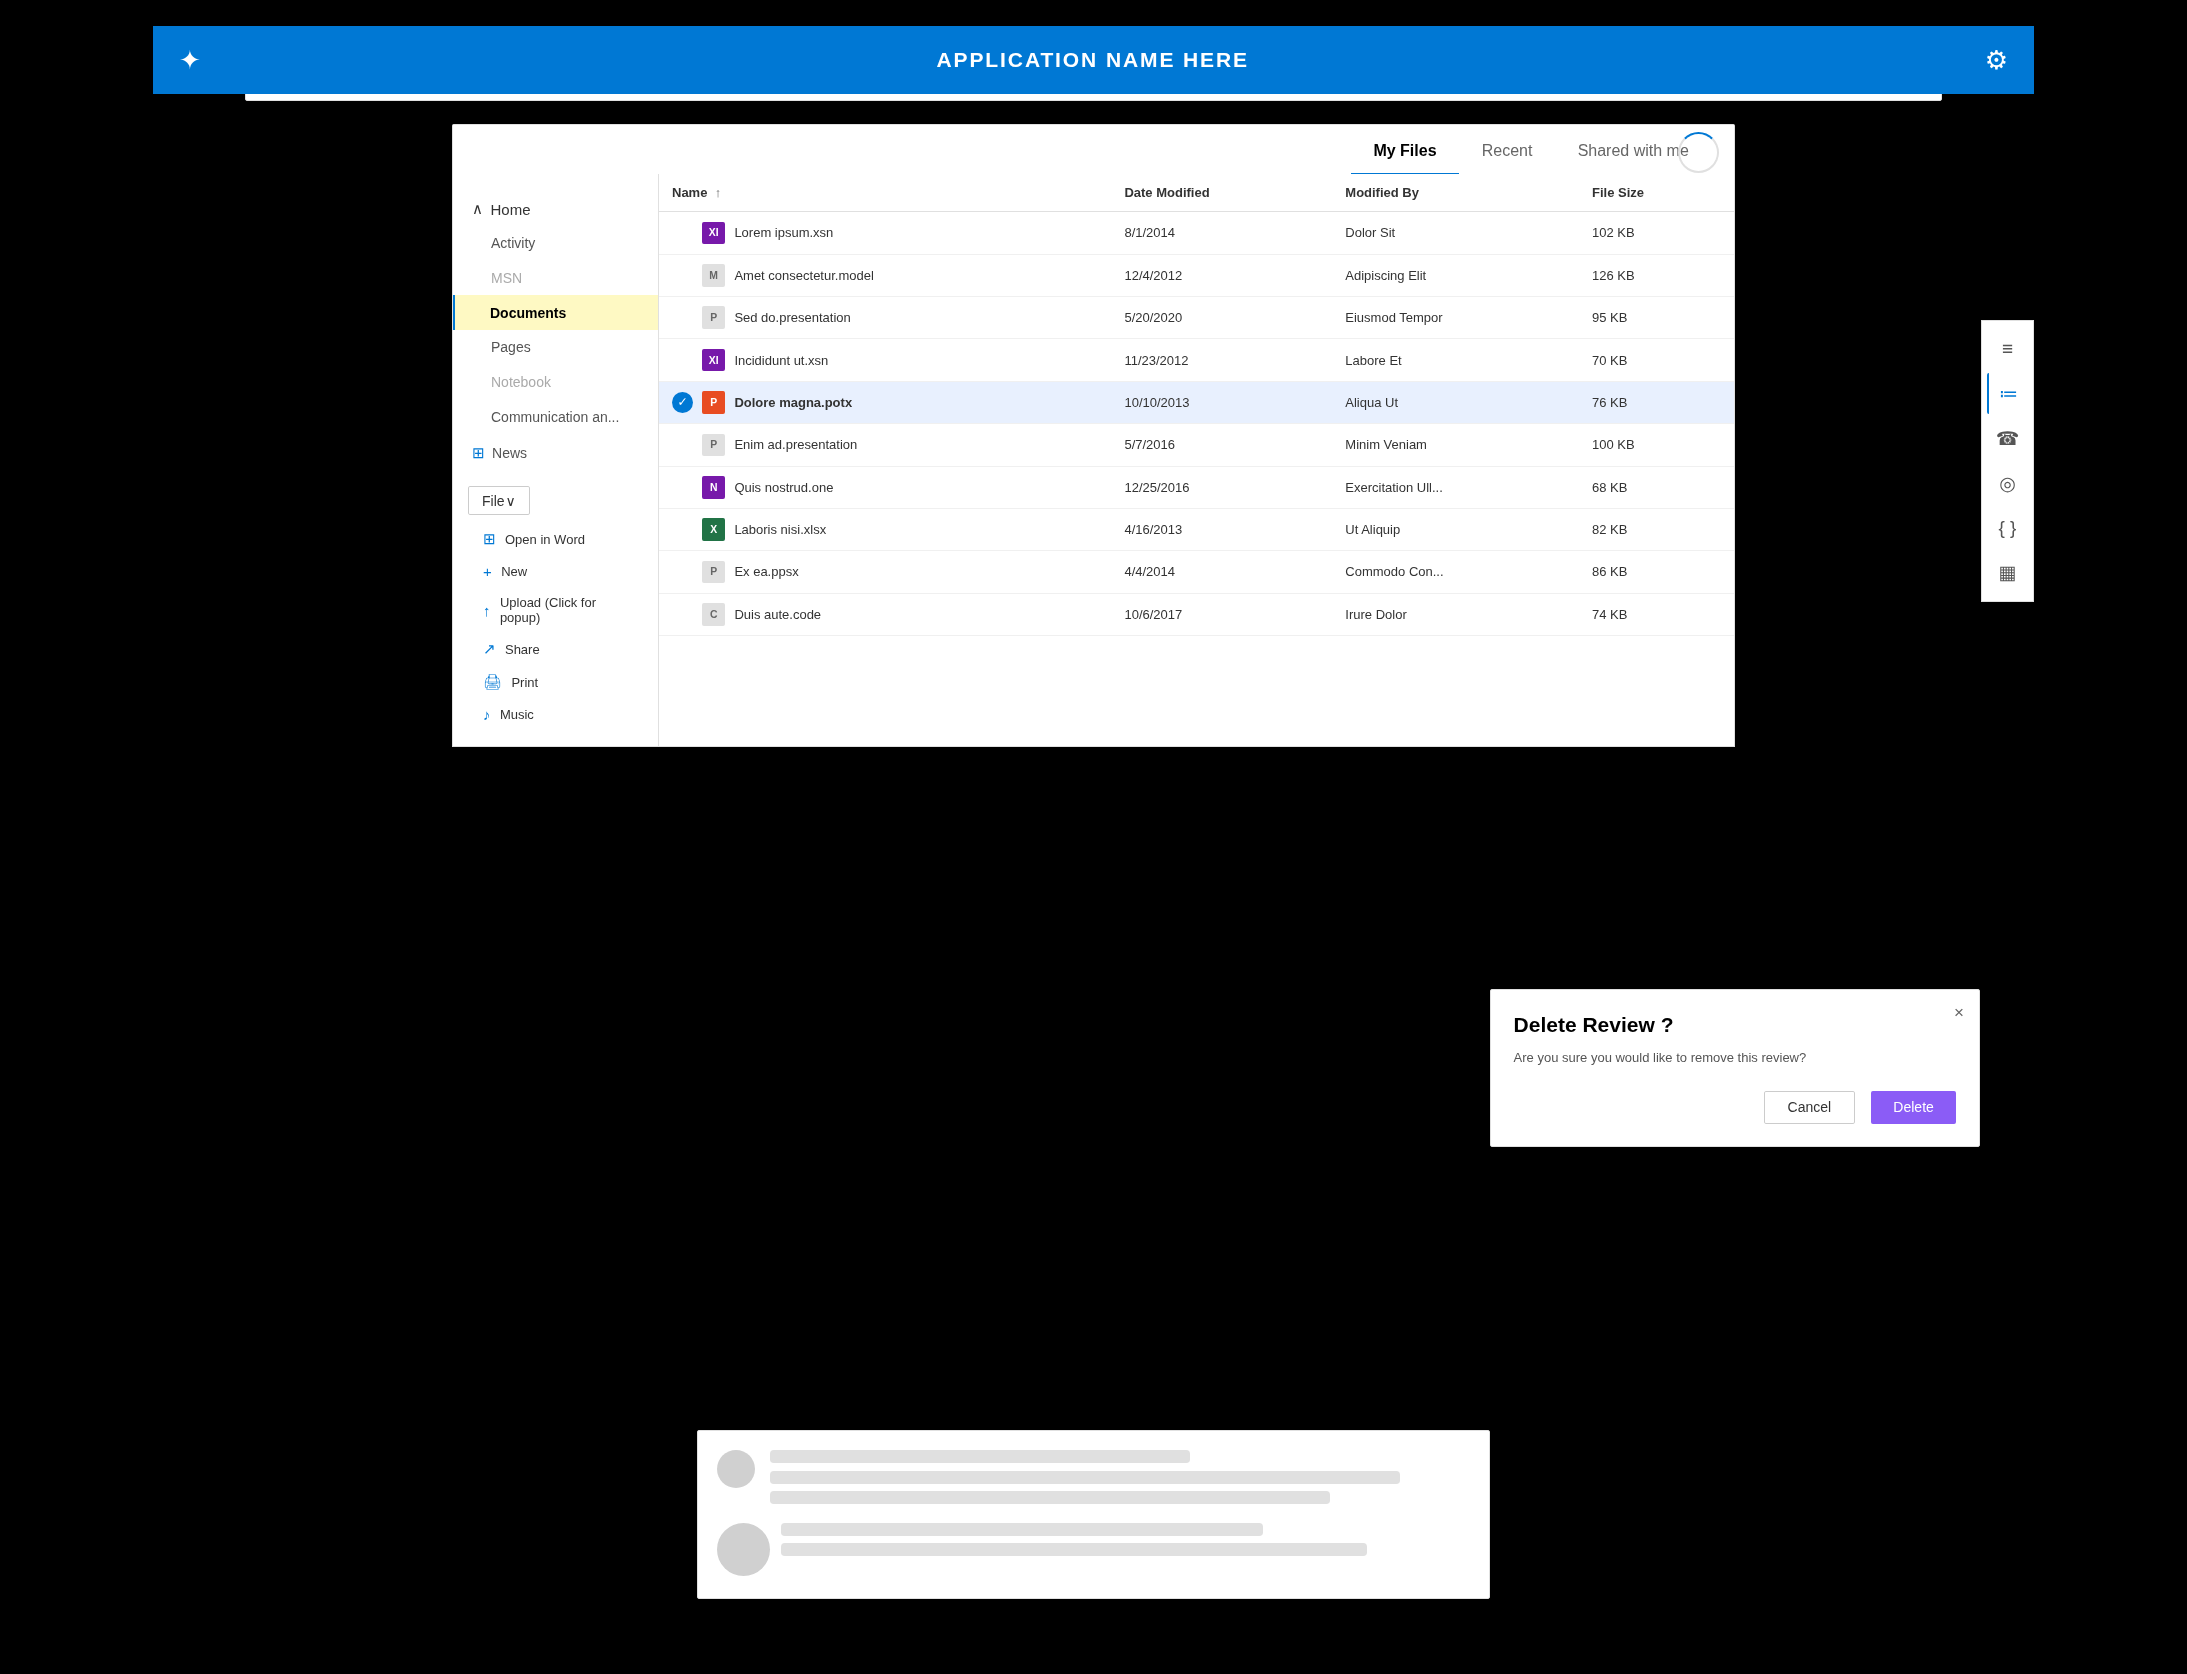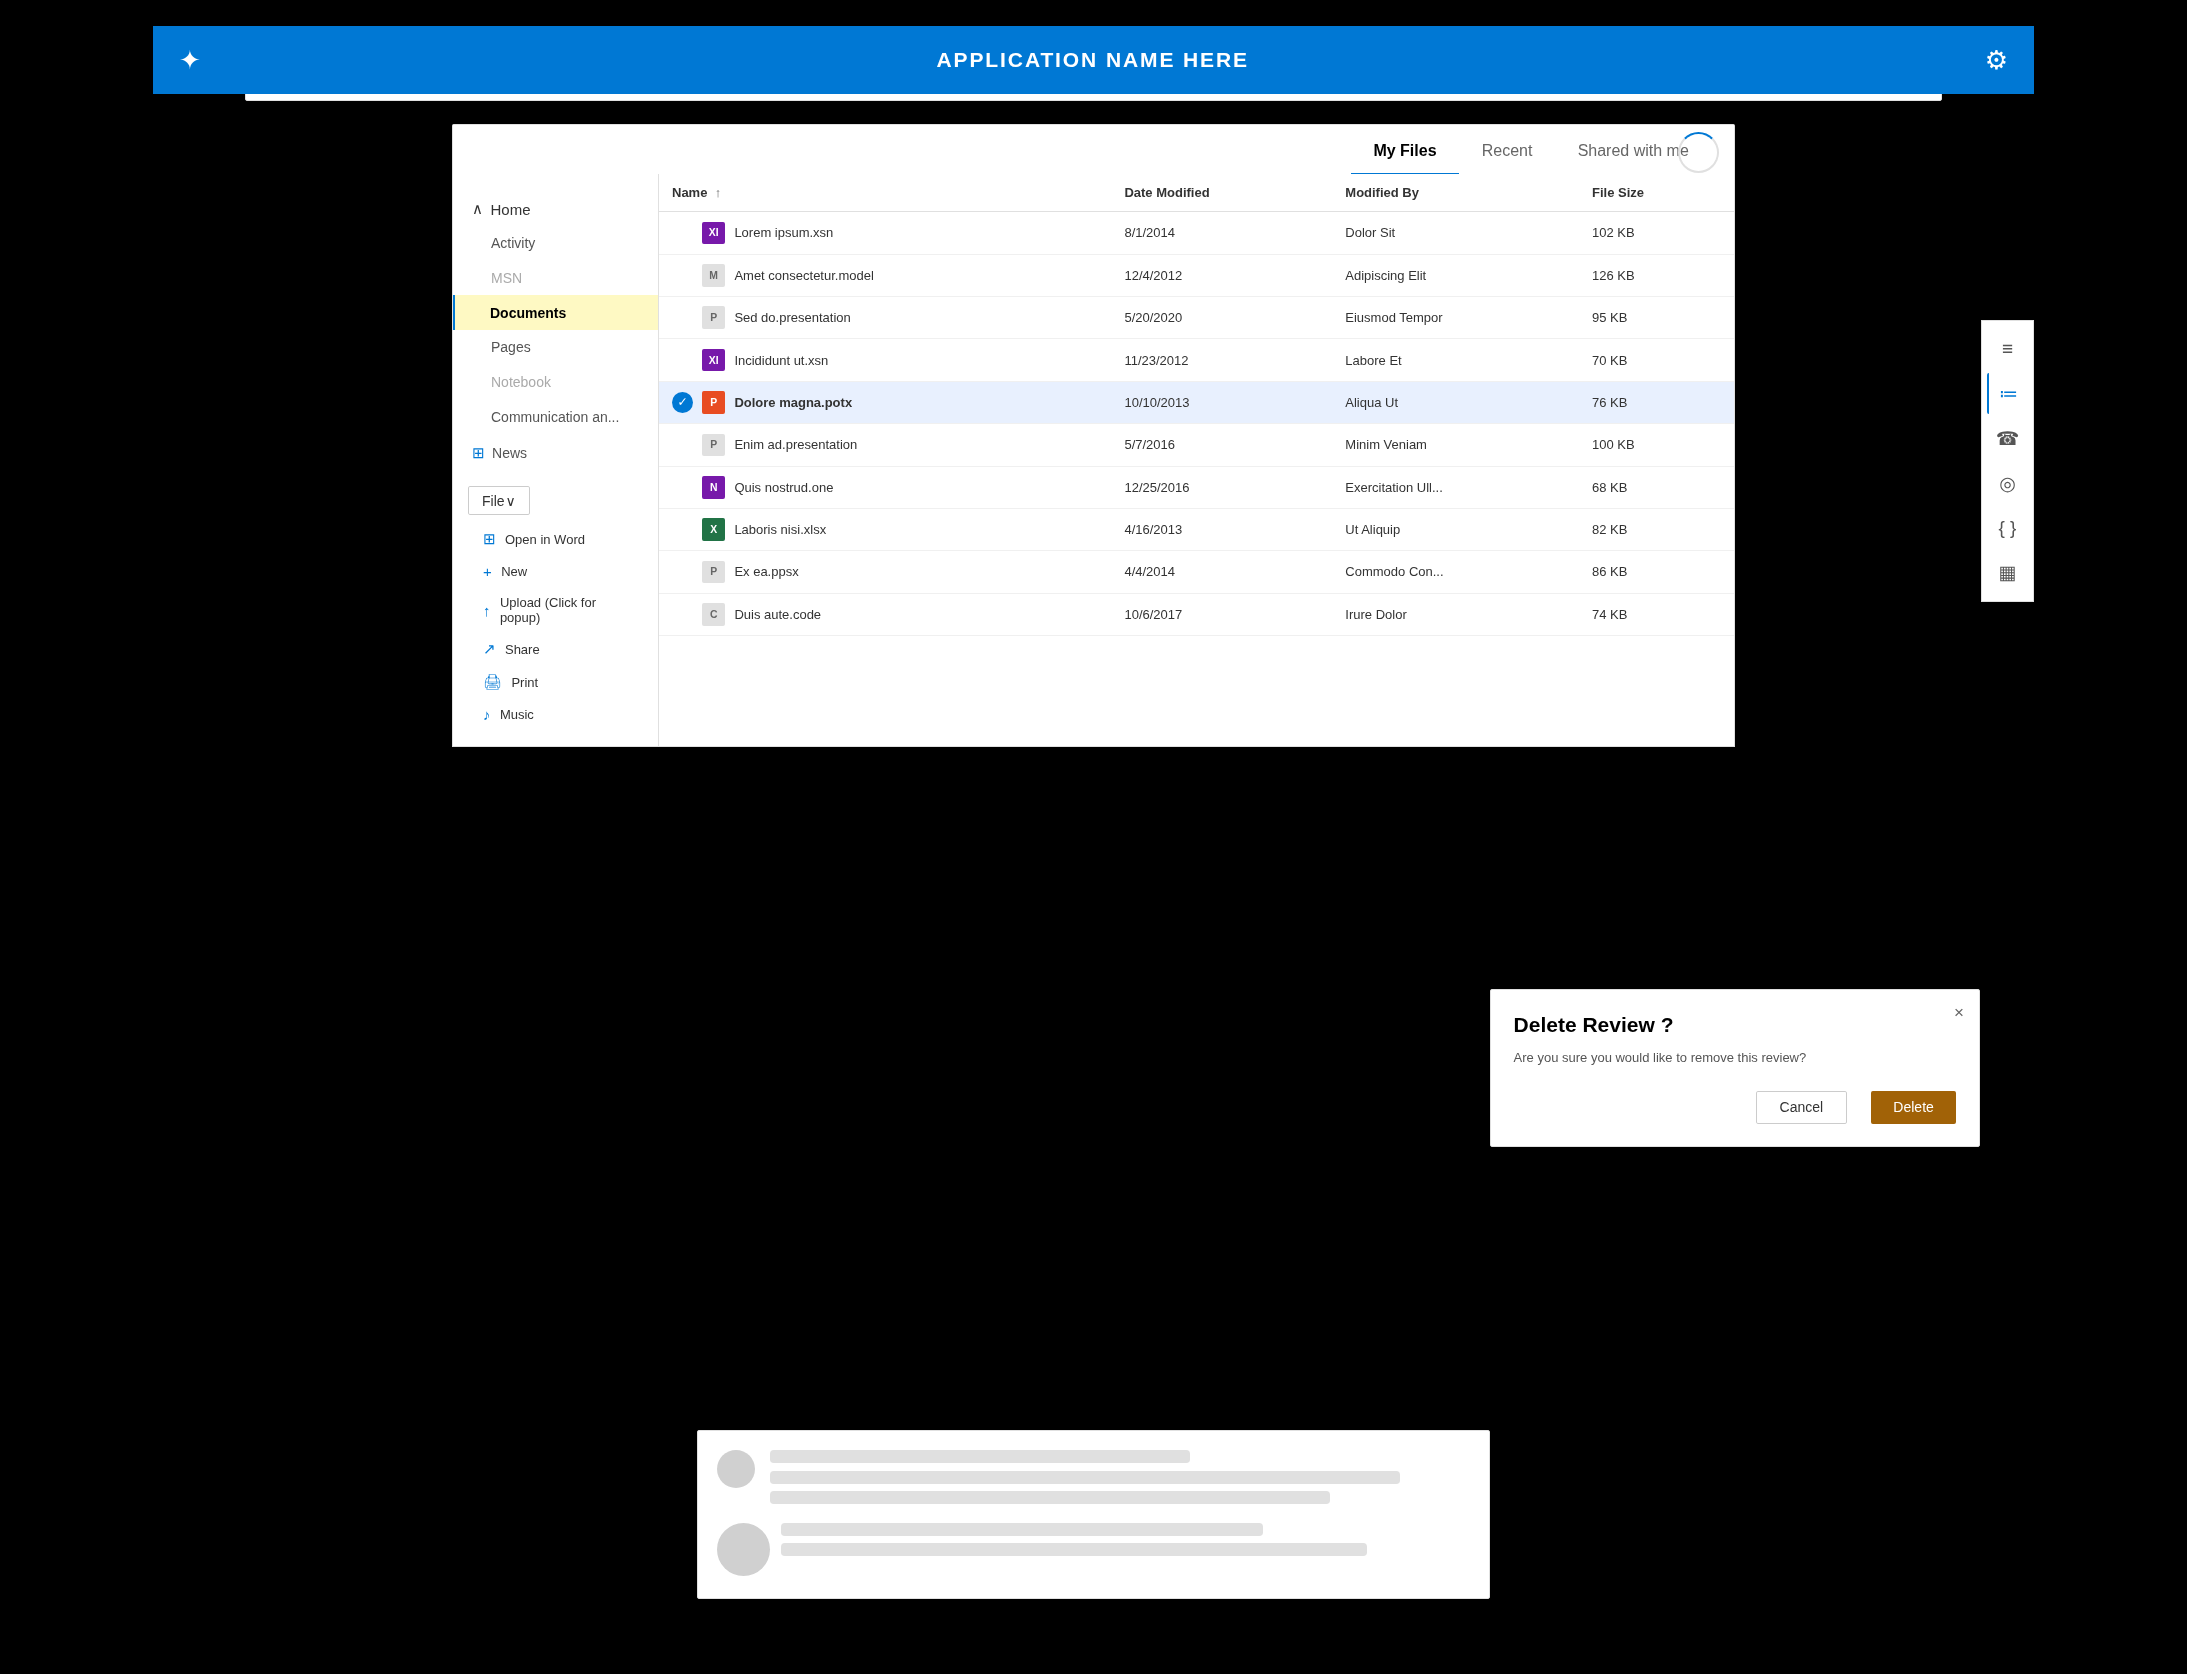--- a/index.html
+++ b/index.html
@@ -348,35 +348,35 @@
       color: #000;
     }
     .dialog-body {
       font-size: 13px;
       color: #555;
       margin-bottom: 26px;
     }
     .dialog-buttons {
       display: flex;
       justify-content: flex-end;
-      gap: 24px;
+      gap: 16px;
     }
     .btn-cancel {
       padding: 7.5px 22.6px;
       border: 0.9px solid #ccc;
       background: white;
       color: #333;
       font-size: 14px;
       cursor: pointer;
       border-radius: 1.9px;
     }
     .btn-delete {
       padding: 7.5px 22.6px;
       border: none;
-      background: #a16207;
+      background: #8b5cf6;
       color: white;
       font-size: 14px;
       cursor: pointer;
       border-radius: 1.9px;
     }
   </style>
 </head>
 <body>
 
 <div class="top-bar">

